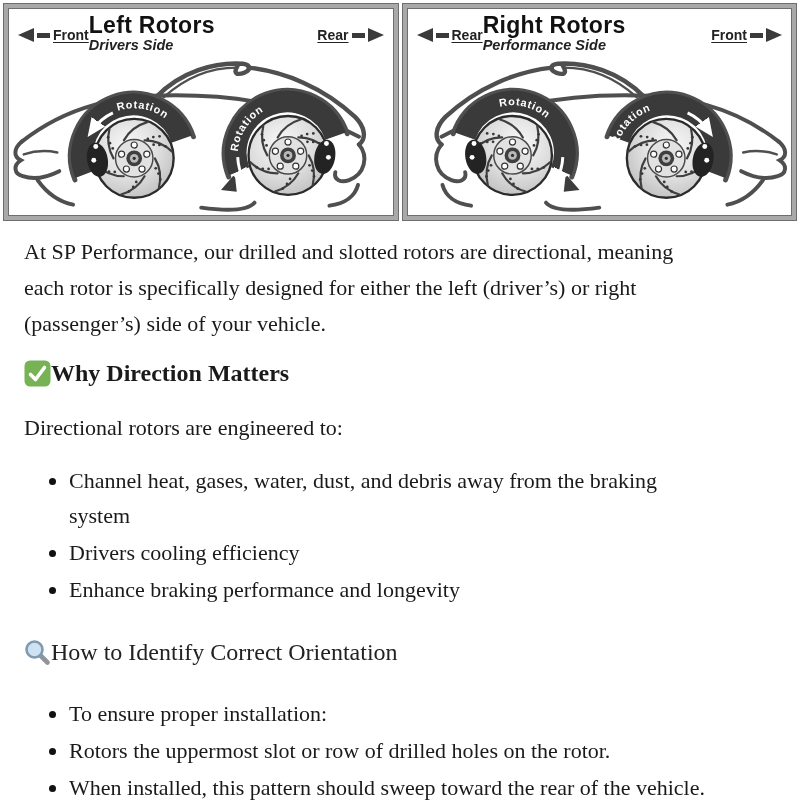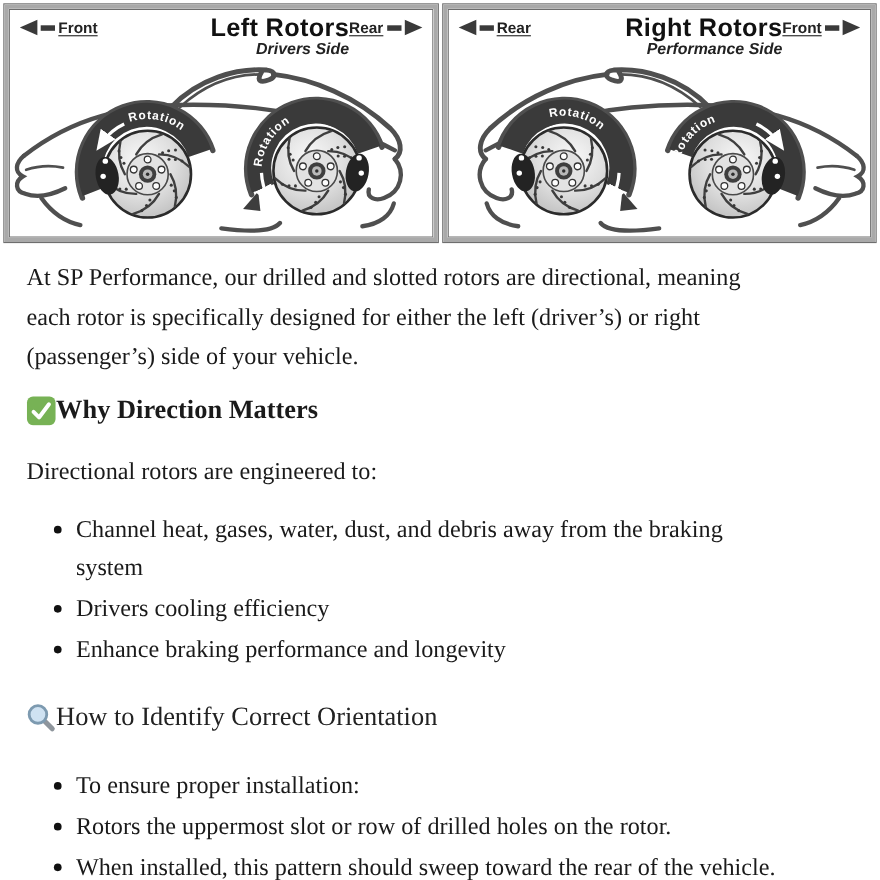--- a/index.html
+++ b/index.html
@@ -11,24 +11,24 @@
     position:relative; width:394px; height:216px; background:#fff;
     border:4px solid #a9a9a9;
     box-shadow: inset 0 0 0 1px #6e6e6e, 0 0 0 1px #6e6e6e;
     overflow:hidden;
   }
   .panel-header {
     position:absolute; top:0; left:0; right:0; z-index:3;
     display:grid; grid-template-columns:auto 1fr auto; align-items:start;
     padding:5px 10px 0 10px;
   }
-  .titles { text-align:right; font-family:"Liberation Sans", sans-serif; }
+  .titles { text-align:left; font-family:"Liberation Sans", sans-serif; }
   .panel-title { font-size:23px; font-weight:700; letter-spacing:.3px; color:#111; line-height:1.05; }
   .panel-subtitle { font-size:14.5px; font-weight:700; font-style:italic; color:#222; }
-  .dir { display:flex; align-items:center; gap:3px; margin-top:4px; }
+  .dir { display:flex; align-items:center; gap:3px; margin-top:14px; }
   .dir-label { font-family:"Liberation Sans", sans-serif; font-weight:700; font-size:14px;
                text-decoration:underline; text-underline-offset:2px; color:#222; }
   .ah-l { width:0;height:0;border-top:7px solid transparent;border-bottom:7px solid transparent;border-right:16px solid #3a3a3a; }
   .ah-r { width:0;height:0;border-top:7px solid transparent;border-bottom:7px solid transparent;border-left:16px solid #3a3a3a; }
   .at   { width:13px;height:5px;background:#3a3a3a; }
   svg.car { position:absolute; inset:0; width:100%; height:100%; z-index:1; }
   .rot-txt { font-family:"Liberation Sans", sans-serif; font-size:11px; font-weight:700;
              fill:#fff; letter-spacing:.8px; }
 
   

